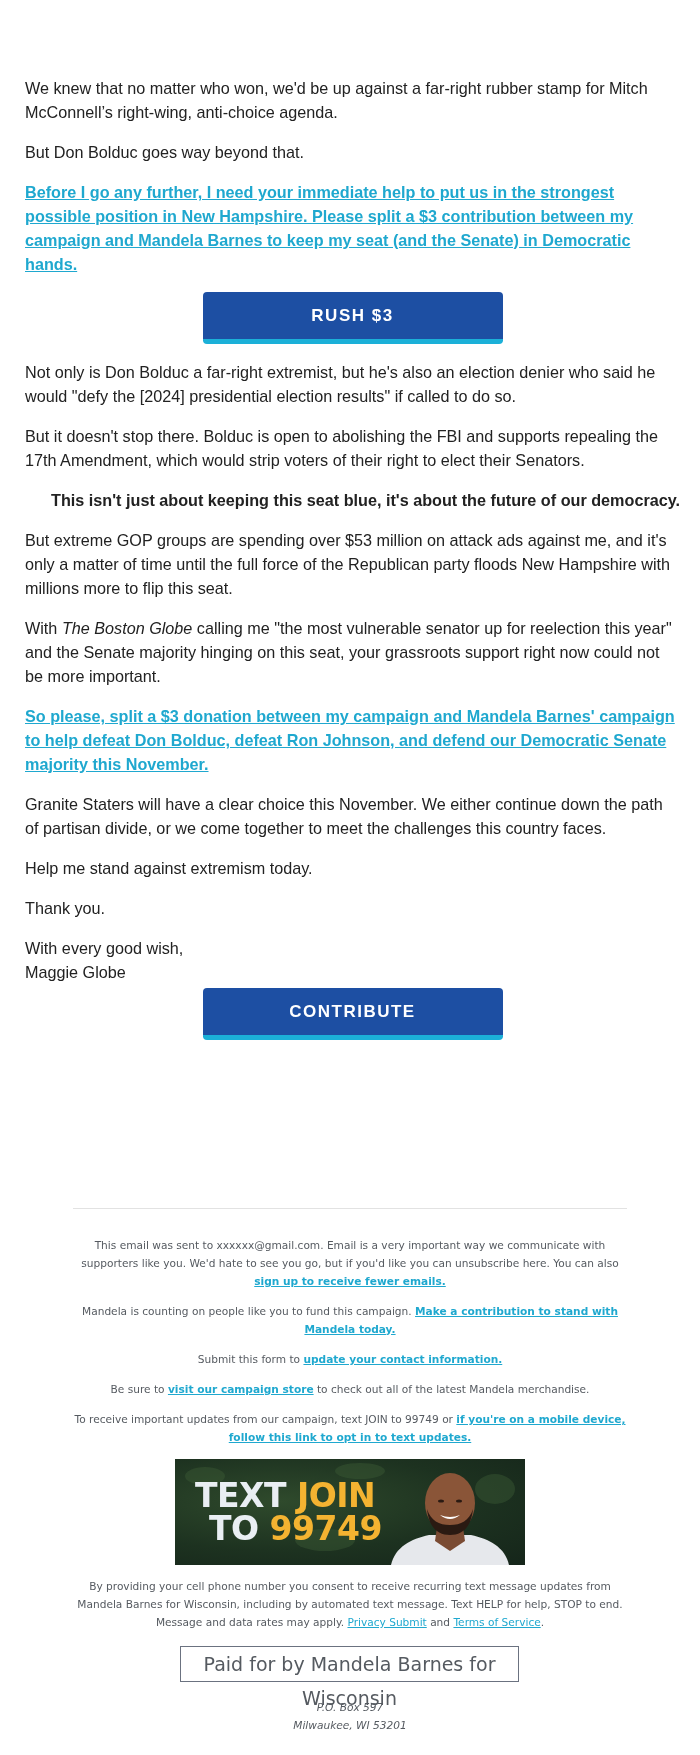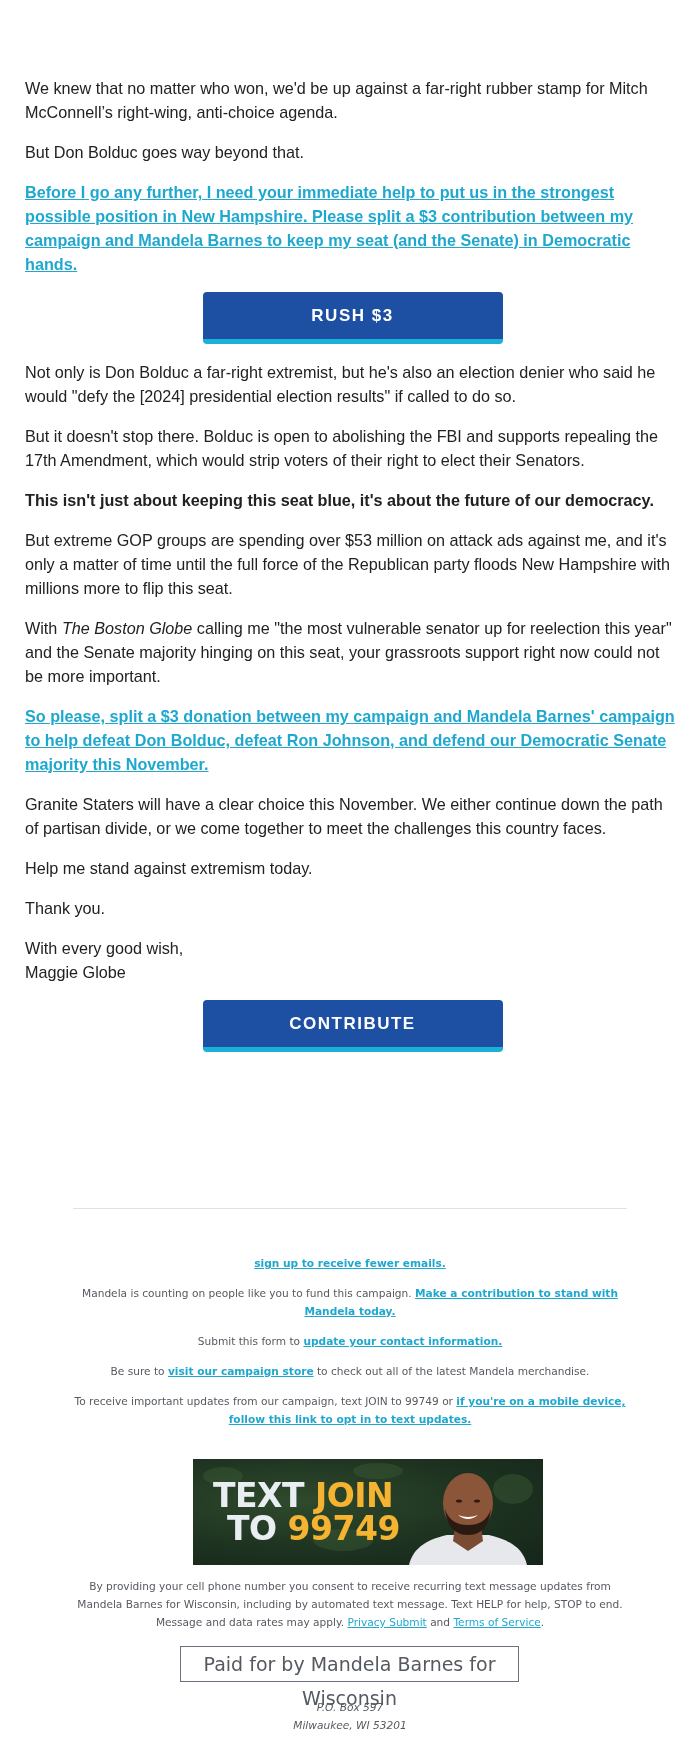--- a/index.html
+++ b/index.html
@@ -1,34 +1,34 @@
 <!DOCTYPE html>
 <html><head>
   <meta charset="utf-8">
   <style>
     html, body { margin: 0; padding: 0; background: #ffffff; }
     body { width: 700px; height: 1755px; position: relative; overflow: hidden; }
     .wrap { position: absolute; left: 25px; top: 76px; width: 655px;
       font-family: "Liberation Sans", sans-serif; font-size: 16.2px; line-height: 24px; color: #222222; }
     .wrap p { margin: 0 0 16px 0; }
-    .wrap p.bold { font-weight: bold; }
+    .wrap p.bold { font-weight: bold; text-align: right; }
     .wrap a.cta-link { color: #1fa8cf; font-weight: bold; text-decoration: underline; }
-    .btn-row { text-align: center; margin: 16px 0 16px 0; }
+    .btn-row { text-align: center; margin: 4px 0 16px 0; }
     .btn { display: inline-block; width: 300px; height: 52px; box-sizing: border-box;
       background: #1d4fa3; border-bottom: 5px solid #1bb0d8; border-radius: 4px;
       color: #ffffff; font-family: "Liberation Sans", sans-serif; font-weight: bold;
       font-size: 17px; letter-spacing: 1.5px; line-height: 47px; text-decoration: none; text-align: center; }
     .divider { position: absolute; left: 73px; top: 1208px; width: 554px; height: 1px; background: #e2e2e2; }
     .footer { position: absolute; left: 70px; top: 1236px; width: 560px; text-align: center;
       font-family: "DejaVu Sans", sans-serif; font-size: 10.6px; line-height: 18px; color: #555a60; }
     .footer p { margin: 0 0 12px 0; }
     .footer a { color: #1fa8cf; }
     .footer a.b { font-weight: bold; }
     .banner { position: absolute; left: 175px; top: 1459px; width: 350px; height: 106px;
-      background: radial-gradient(ellipse at 30% 40%, #2f4a2c 0%, #1d3220 55%, #15251a 100%); overflow: hidden; margin-left: 18px; }
+      background: radial-gradient(ellipse at 30% 40%, #2f4a2c 0%, #1d3220 55%, #15251a 100%); overflow: hidden; }
     .banner .leaf { position: absolute; border-radius: 50%; background: #3c5a35; opacity: .45; }
     .banner .t1 { position: absolute; left: 20px; top: 20px; font-family: "DejaVu Sans", sans-serif;
       font-weight: bold; font-size: 33px; line-height: 33px; letter-spacing: -0.5px; }
     .banner .t2 { position: absolute; left: 34px; top: 53px; font-family: "DejaVu Sans", sans-serif;
       font-weight: bold; font-size: 33px; line-height: 33px; letter-spacing: -0.5px; }
     .w { color: #e9eef3; } .y { color: #f4b331; }
     .person { position: absolute; left: 210px; top: 10px; width: 130px; height: 96px; }
     .consent { position: absolute; left: 70px; top: 1577px; width: 560px; text-align: center;
       font-family: "DejaVu Sans", sans-serif; font-size: 10.6px; line-height: 18px; color: #555a60; }
     .consent a { color: #1fa8cf; text-decoration: underline; }
@@ -63,21 +63,21 @@
   </p>
   <div class="btn-row">
     <a class="btn" href="#">CONTRIBUTE</a>
   </div>
 </div>
 
 <div class="divider"></div>
 
 <div class="footer">
   <p>
-    <br>
+    <span>This email was sent to xxxxxx@gmail.com. Email is a very important way we communicate with supporters like you. We'd hate to see you go, but if you'd like you can unsubscribe here. You can also </span><br>
     <a class="b" href="#">sign up to receive fewer emails.</a>
   </p>
   <p>
     <span>Mandela is counting on people like you to fund this campaign. </span><a class="b" href="#">Make a contribution to stand with Mandela today.</a>
   </p>
   <p>
     <span>Submit this form to </span><a class="b" href="#">update your contact information.</a>
   </p>
   <p>
     <span>Be sure to </span><a class="b" href="#">visit our campaign store</a><span> to check out all of the latest Mandela merchandise.</span>

